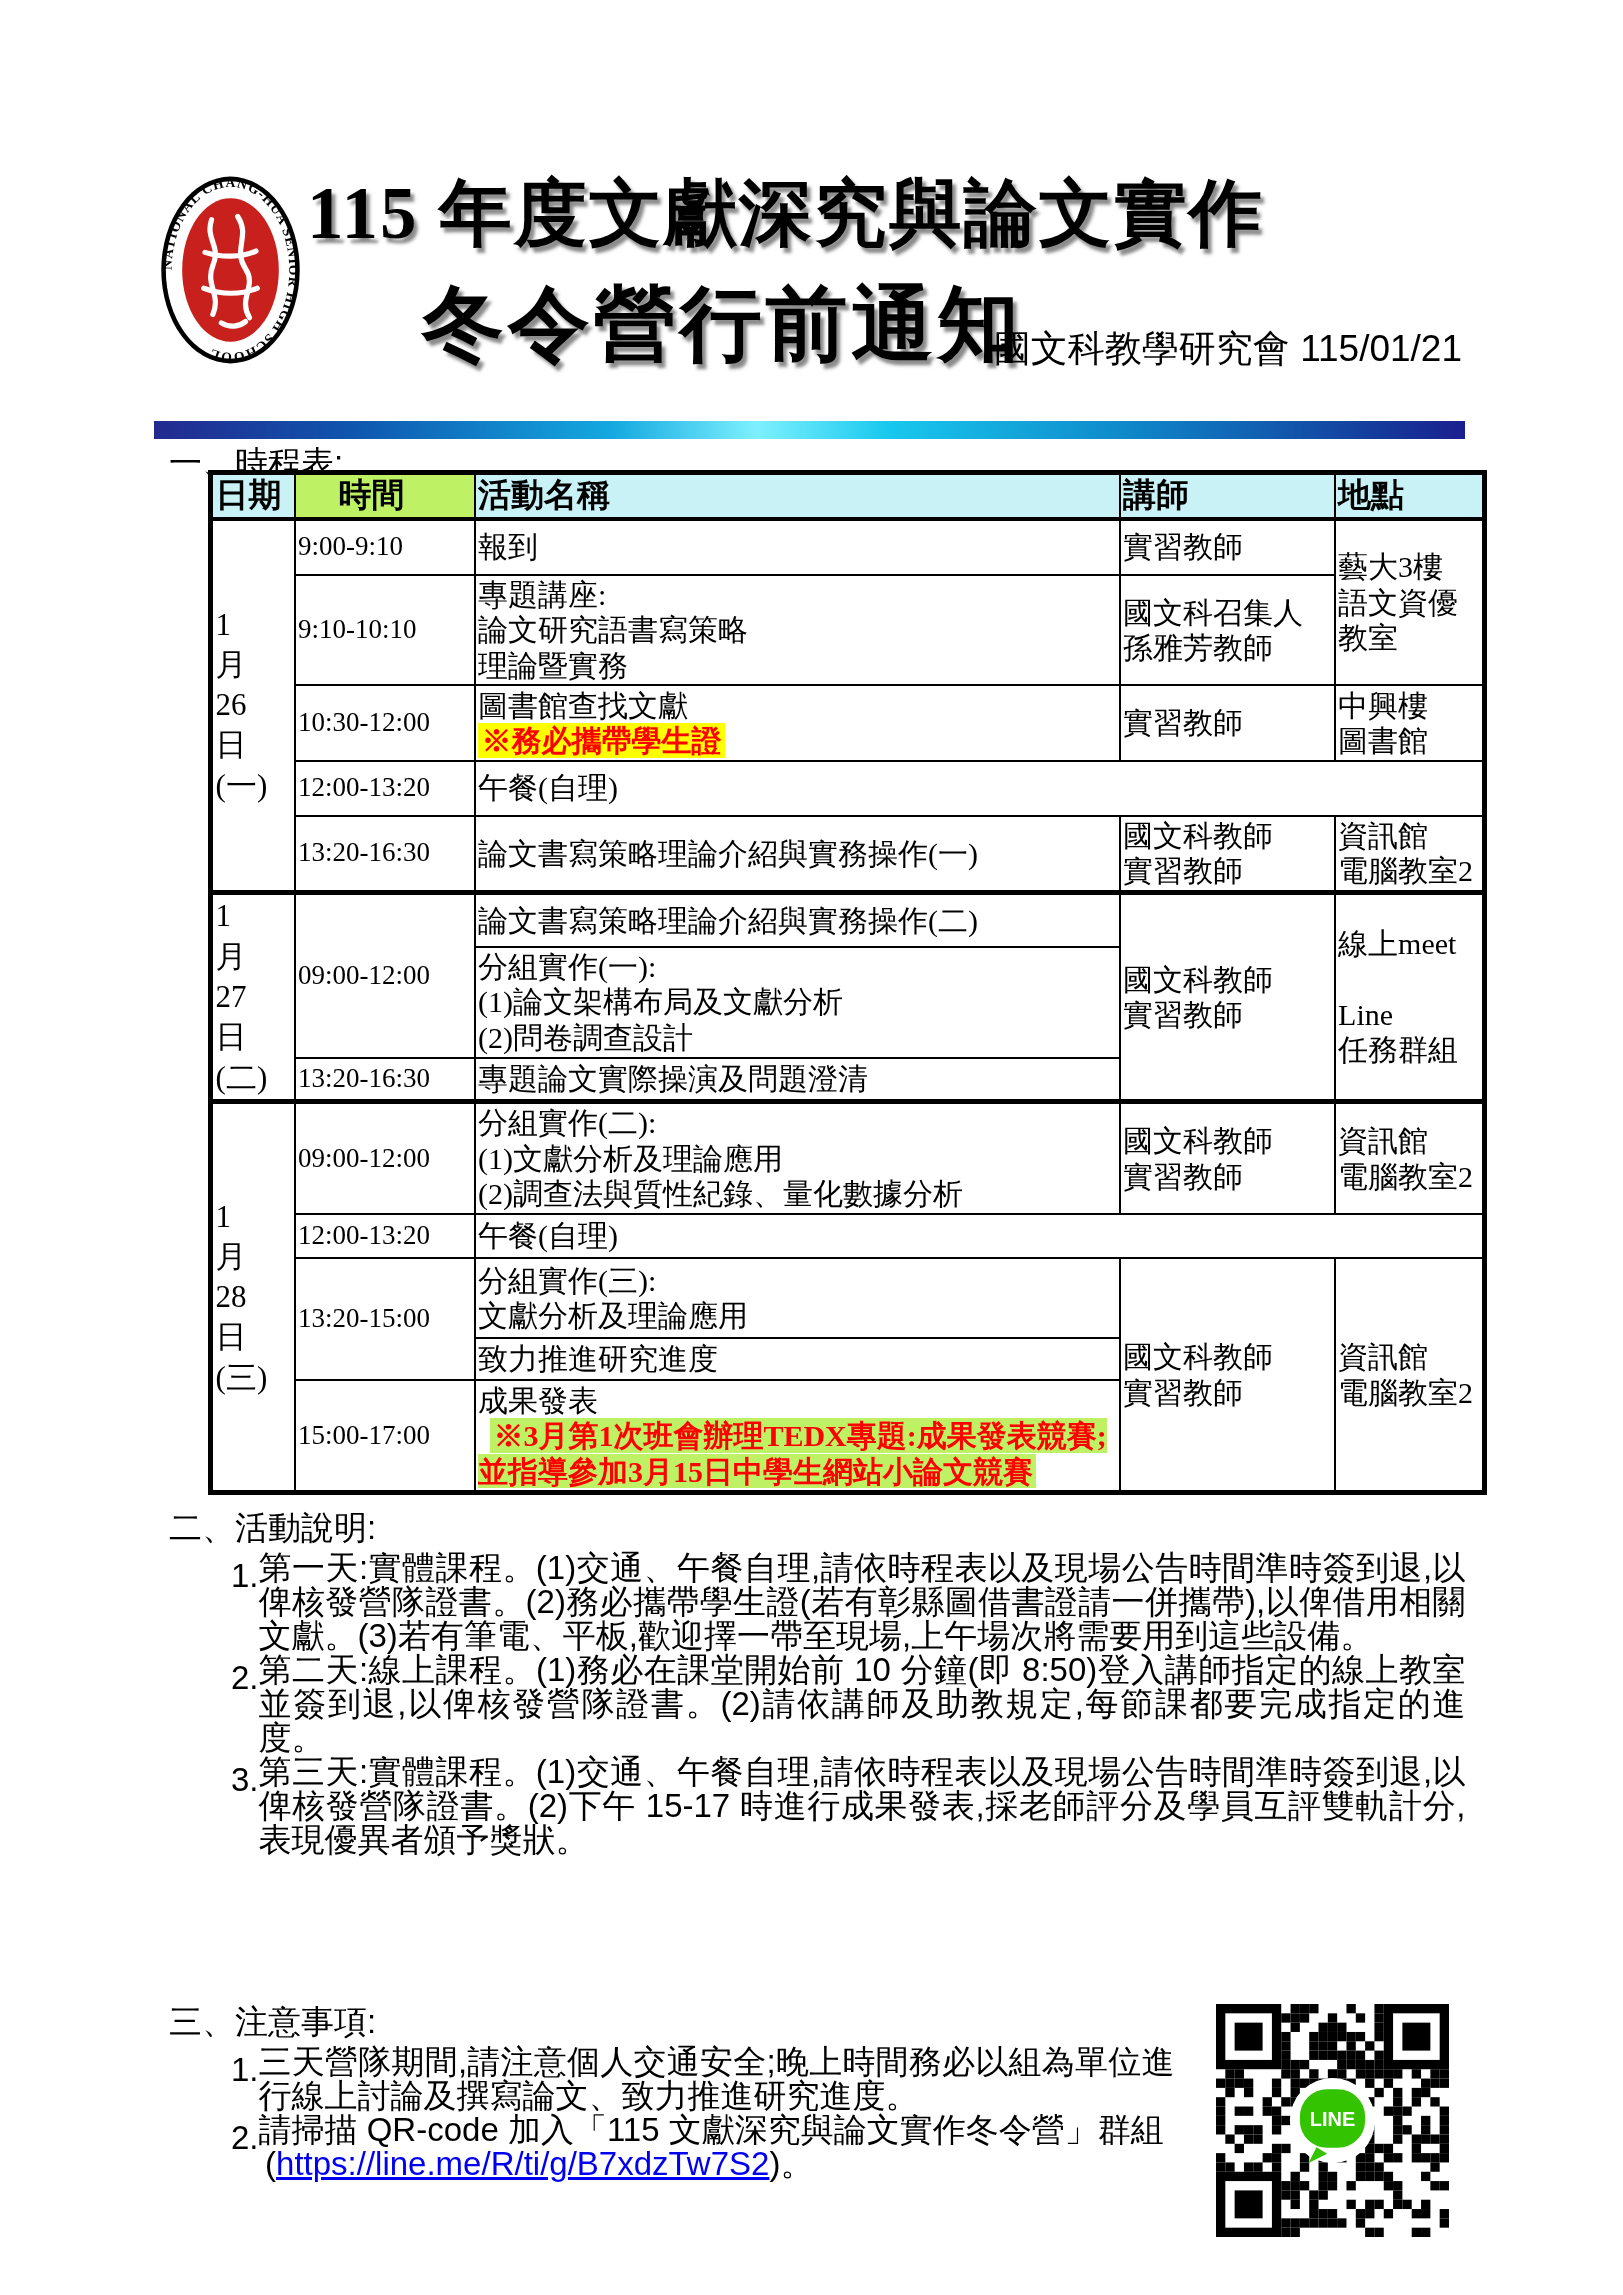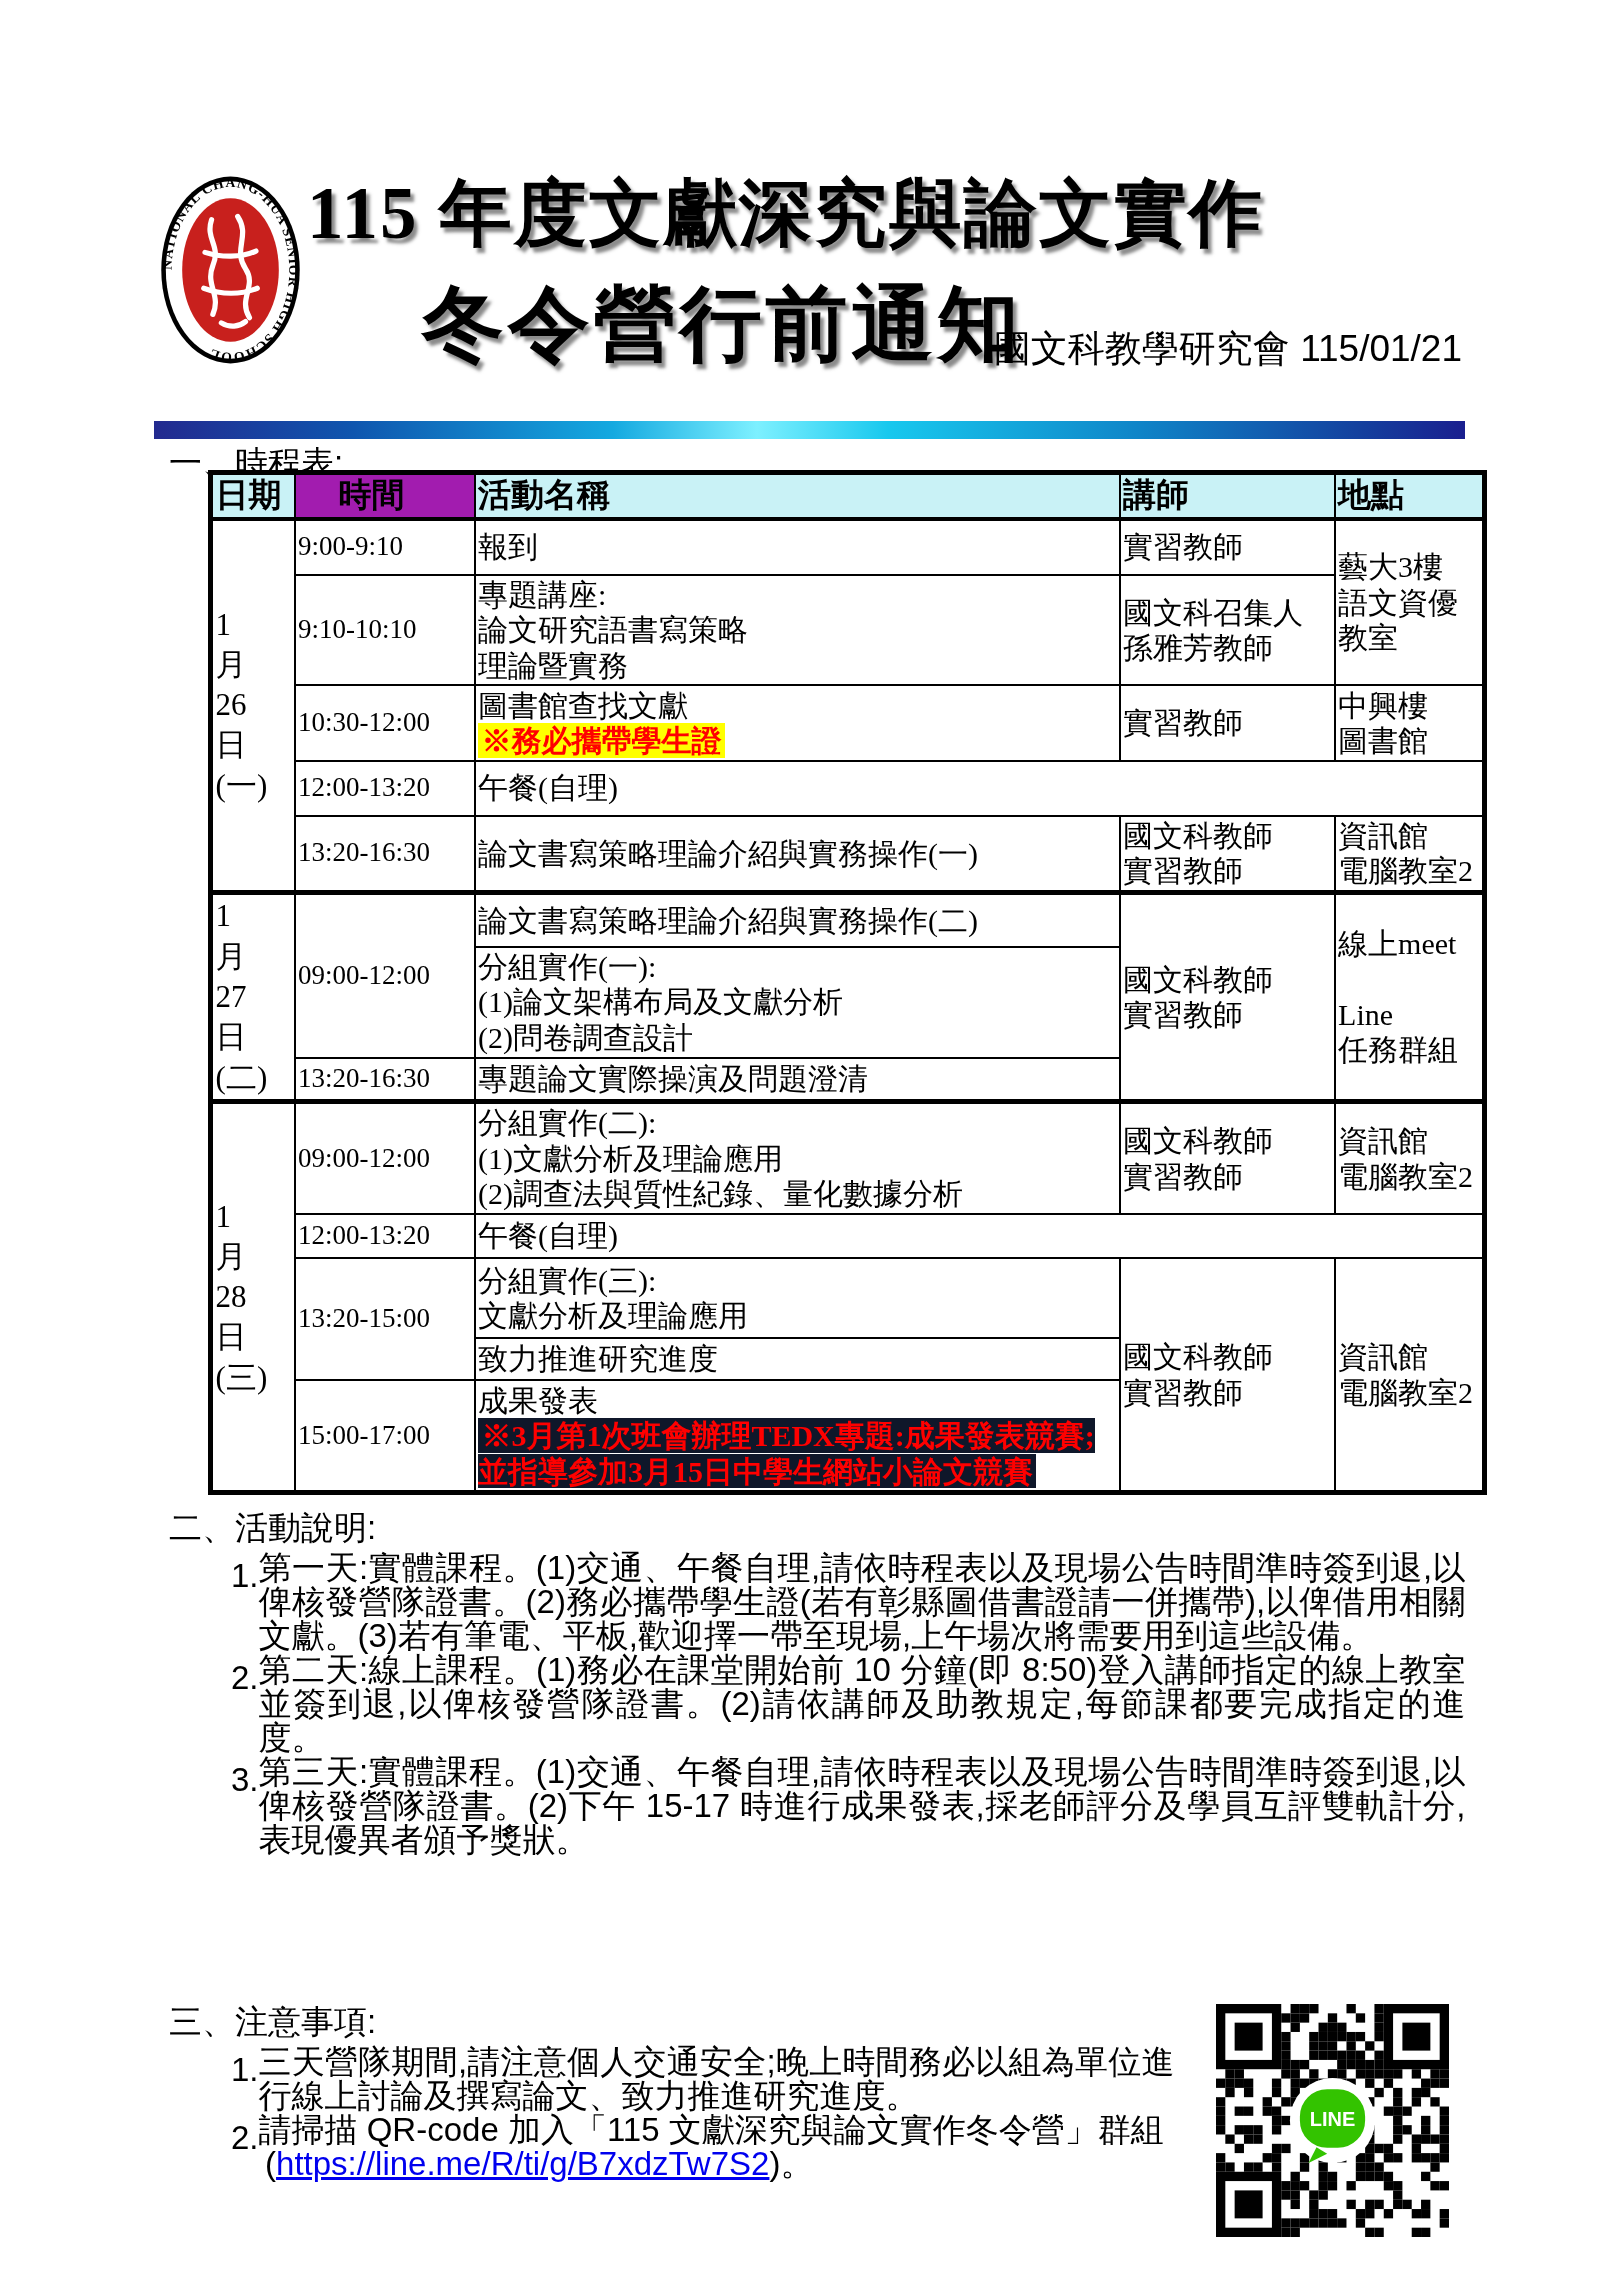--- a/index.html
+++ b/index.html
@@ -92,21 +92,21 @@
     <colgroup>
         <col style="width:84px">
         <col style="width:180px">
         <col style="width:645px">
         <col style="width:215px">
         <col style="width:150px">
       </colgroup>
     <tbody>
         <tr class="hrow" style="height:41px">
       <td style="background: rgb(201, 242, 246);">日期</td>
-      <td style="background: #a21caf; padding-left: 43px;">時間</td>
+      <td style="background: #bef264; padding-left: 43px;">時間</td>
       <td style="background: rgb(201, 242, 246);">活動名稱</td>
       <td style="background: rgb(201, 242, 246);">講師</td>
       <td style="background: rgb(201, 242, 246);">地點</td>
     </tr>
     <tr style="height:56px">
       <td class="date-cell pre" rowspan="5">1
 月
 26
 日
 (一)</td>
@@ -201,21 +201,21 @@
       <td class="pre" rowspan="3">資訊館
 電腦教室2</td>
     </tr>
     <tr style="height:42px">
       <td>致力推進研究進度</td>
     </tr>
     <tr style="height:113px">
       <td class="time-cell">15:00-17:00</td>
       <td>
         <div>成果發表</div>
-        <div><span class="hl" style="background: #0f172a; color: rgb(255, 0, 0);">※3月第1次班會辦理TEDX專題:成果發表競賽;並指導參加3月15日中學生網站小論文競賽</span></div>
+        <div><span class="hl" style="background: #bef264; color: rgb(255, 0, 0); margin-left: 12px;">※3月第1次班會辦理TEDX專題:成果發表競賽;並指導參加3月15日中學生網站小論文競賽</span></div>
       </td>
     </tr>
   </tbody>
     </table>
 
   <div class="sec sec2">
     <div class="sec-title">二、活動說明:</div>
     <div class="item">
       <span class="num">1.</span>
       <div class="txt">第一天:實體課程。(1)交通、午餐自理,請依時程表以及現場公告時間準時簽到退,以俾核發營隊證書。(2)務必攜帶學生證(若有彰縣圖借書證請一併攜帶),以俾借用相關文獻。(3)若有筆電、平板,歡迎擇一帶至現場,上午場次將需要用到這些設備。</div>

